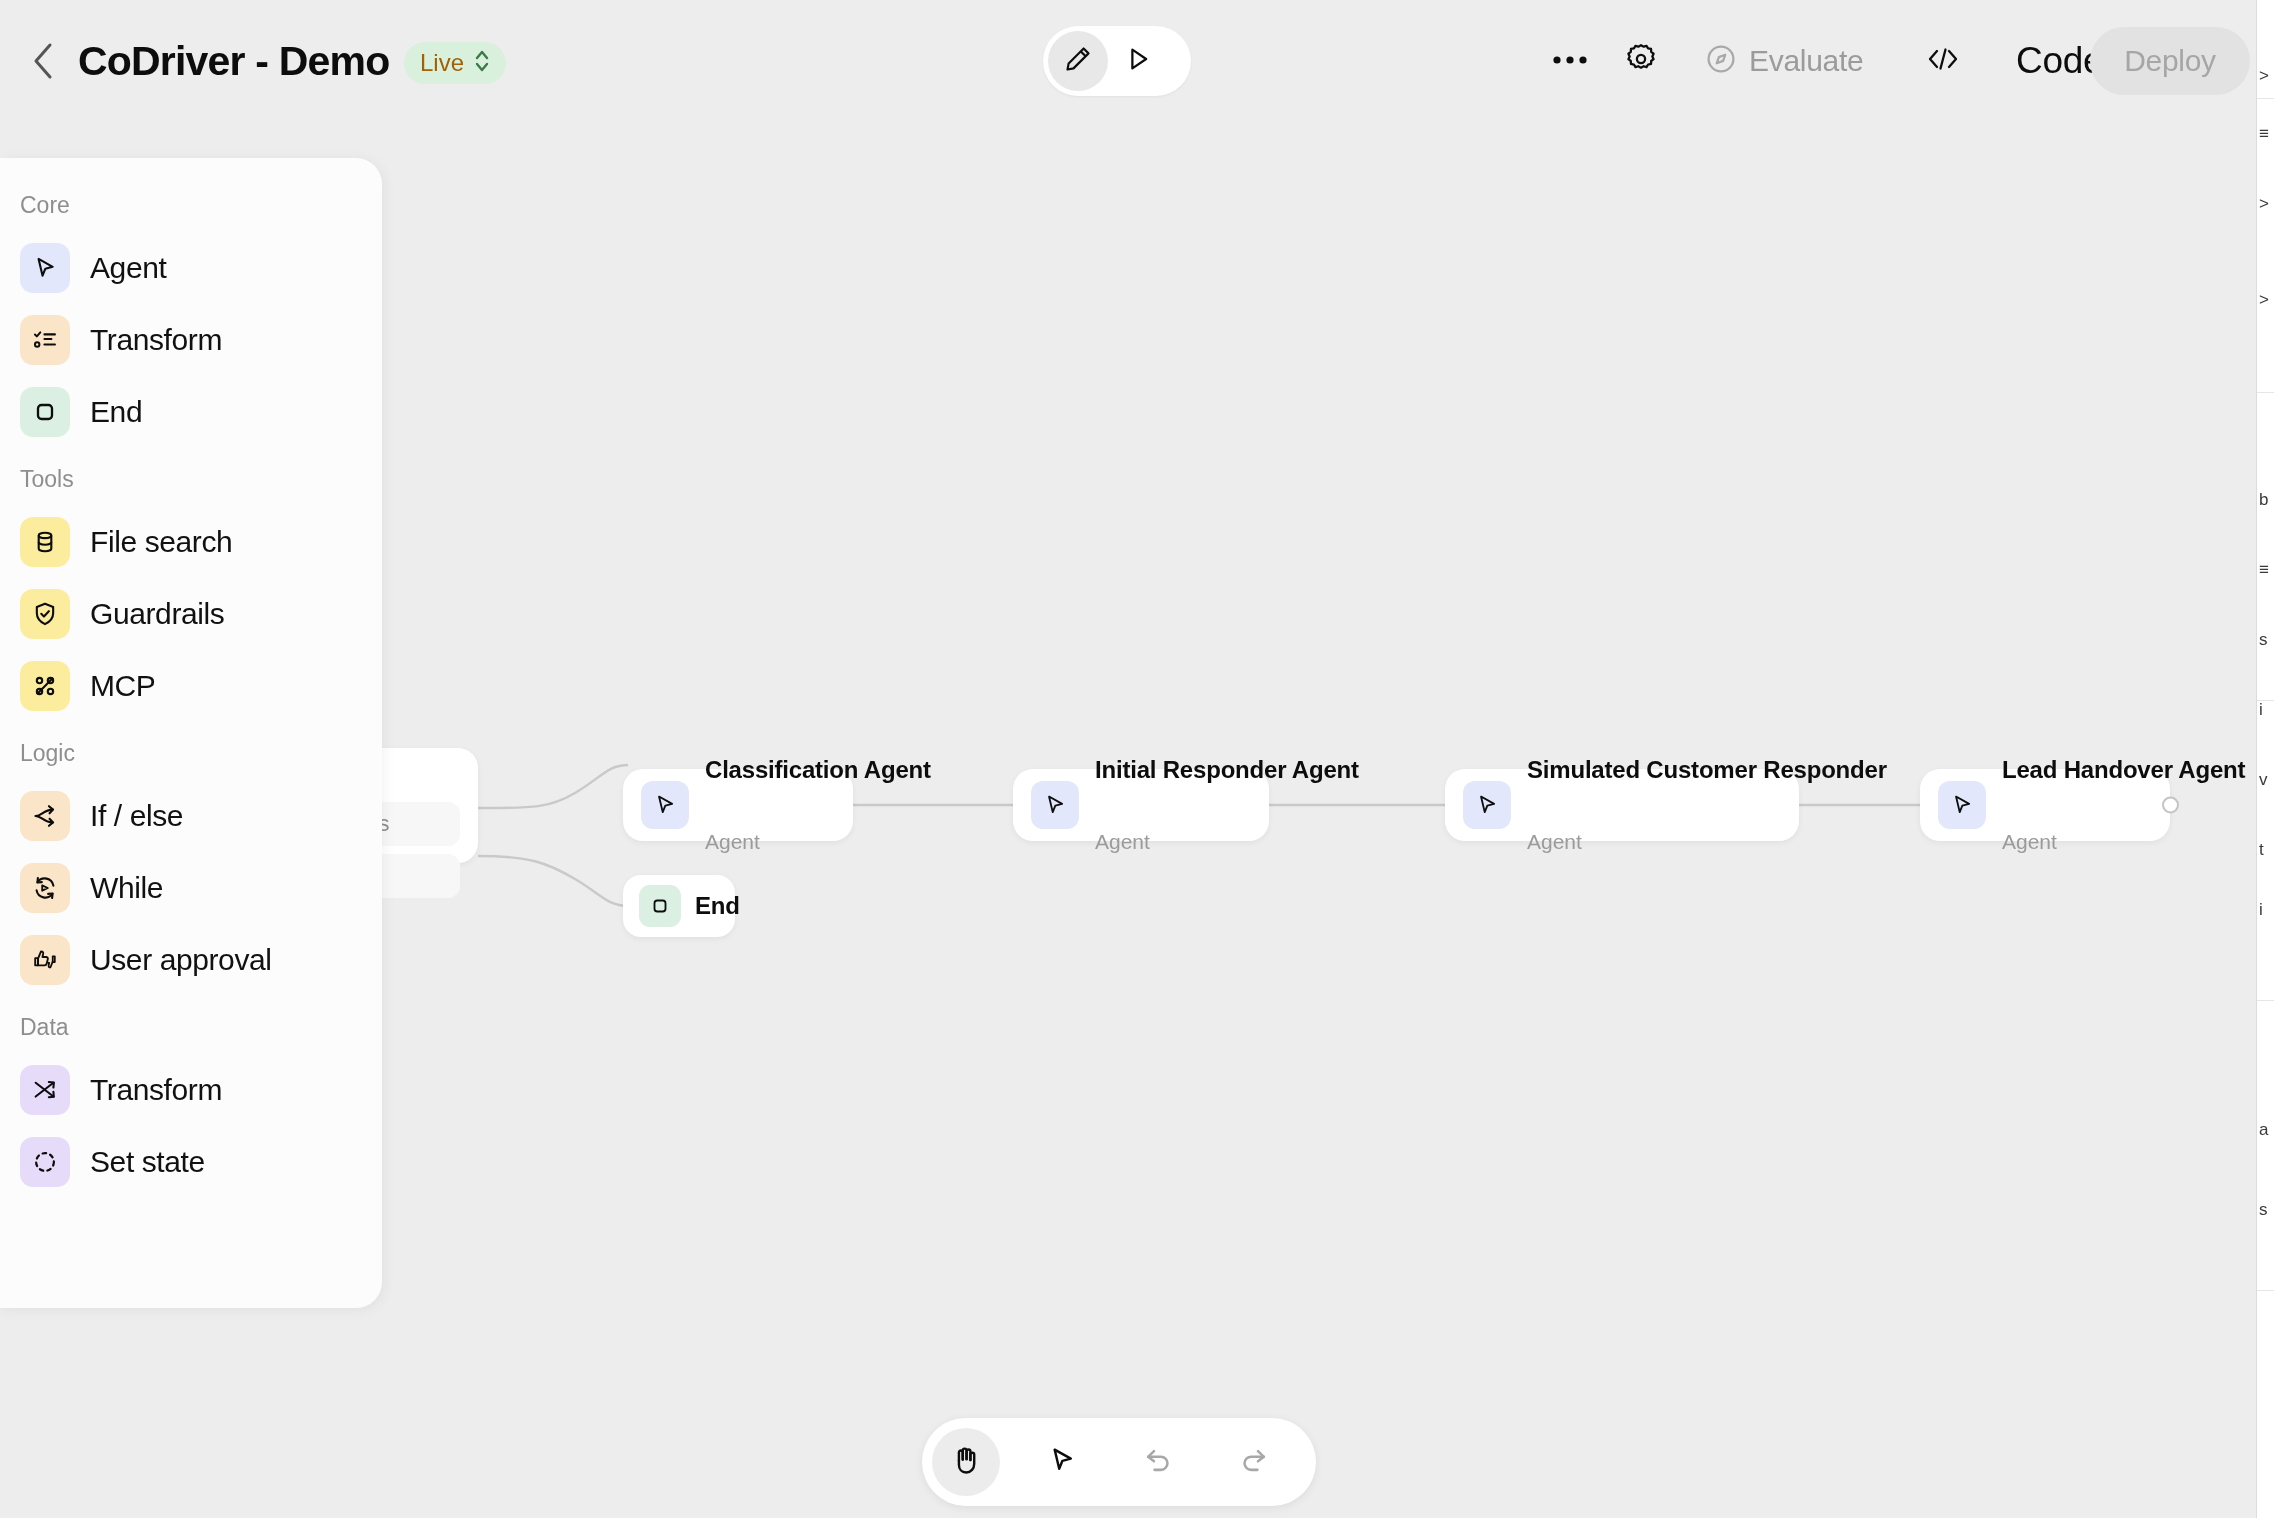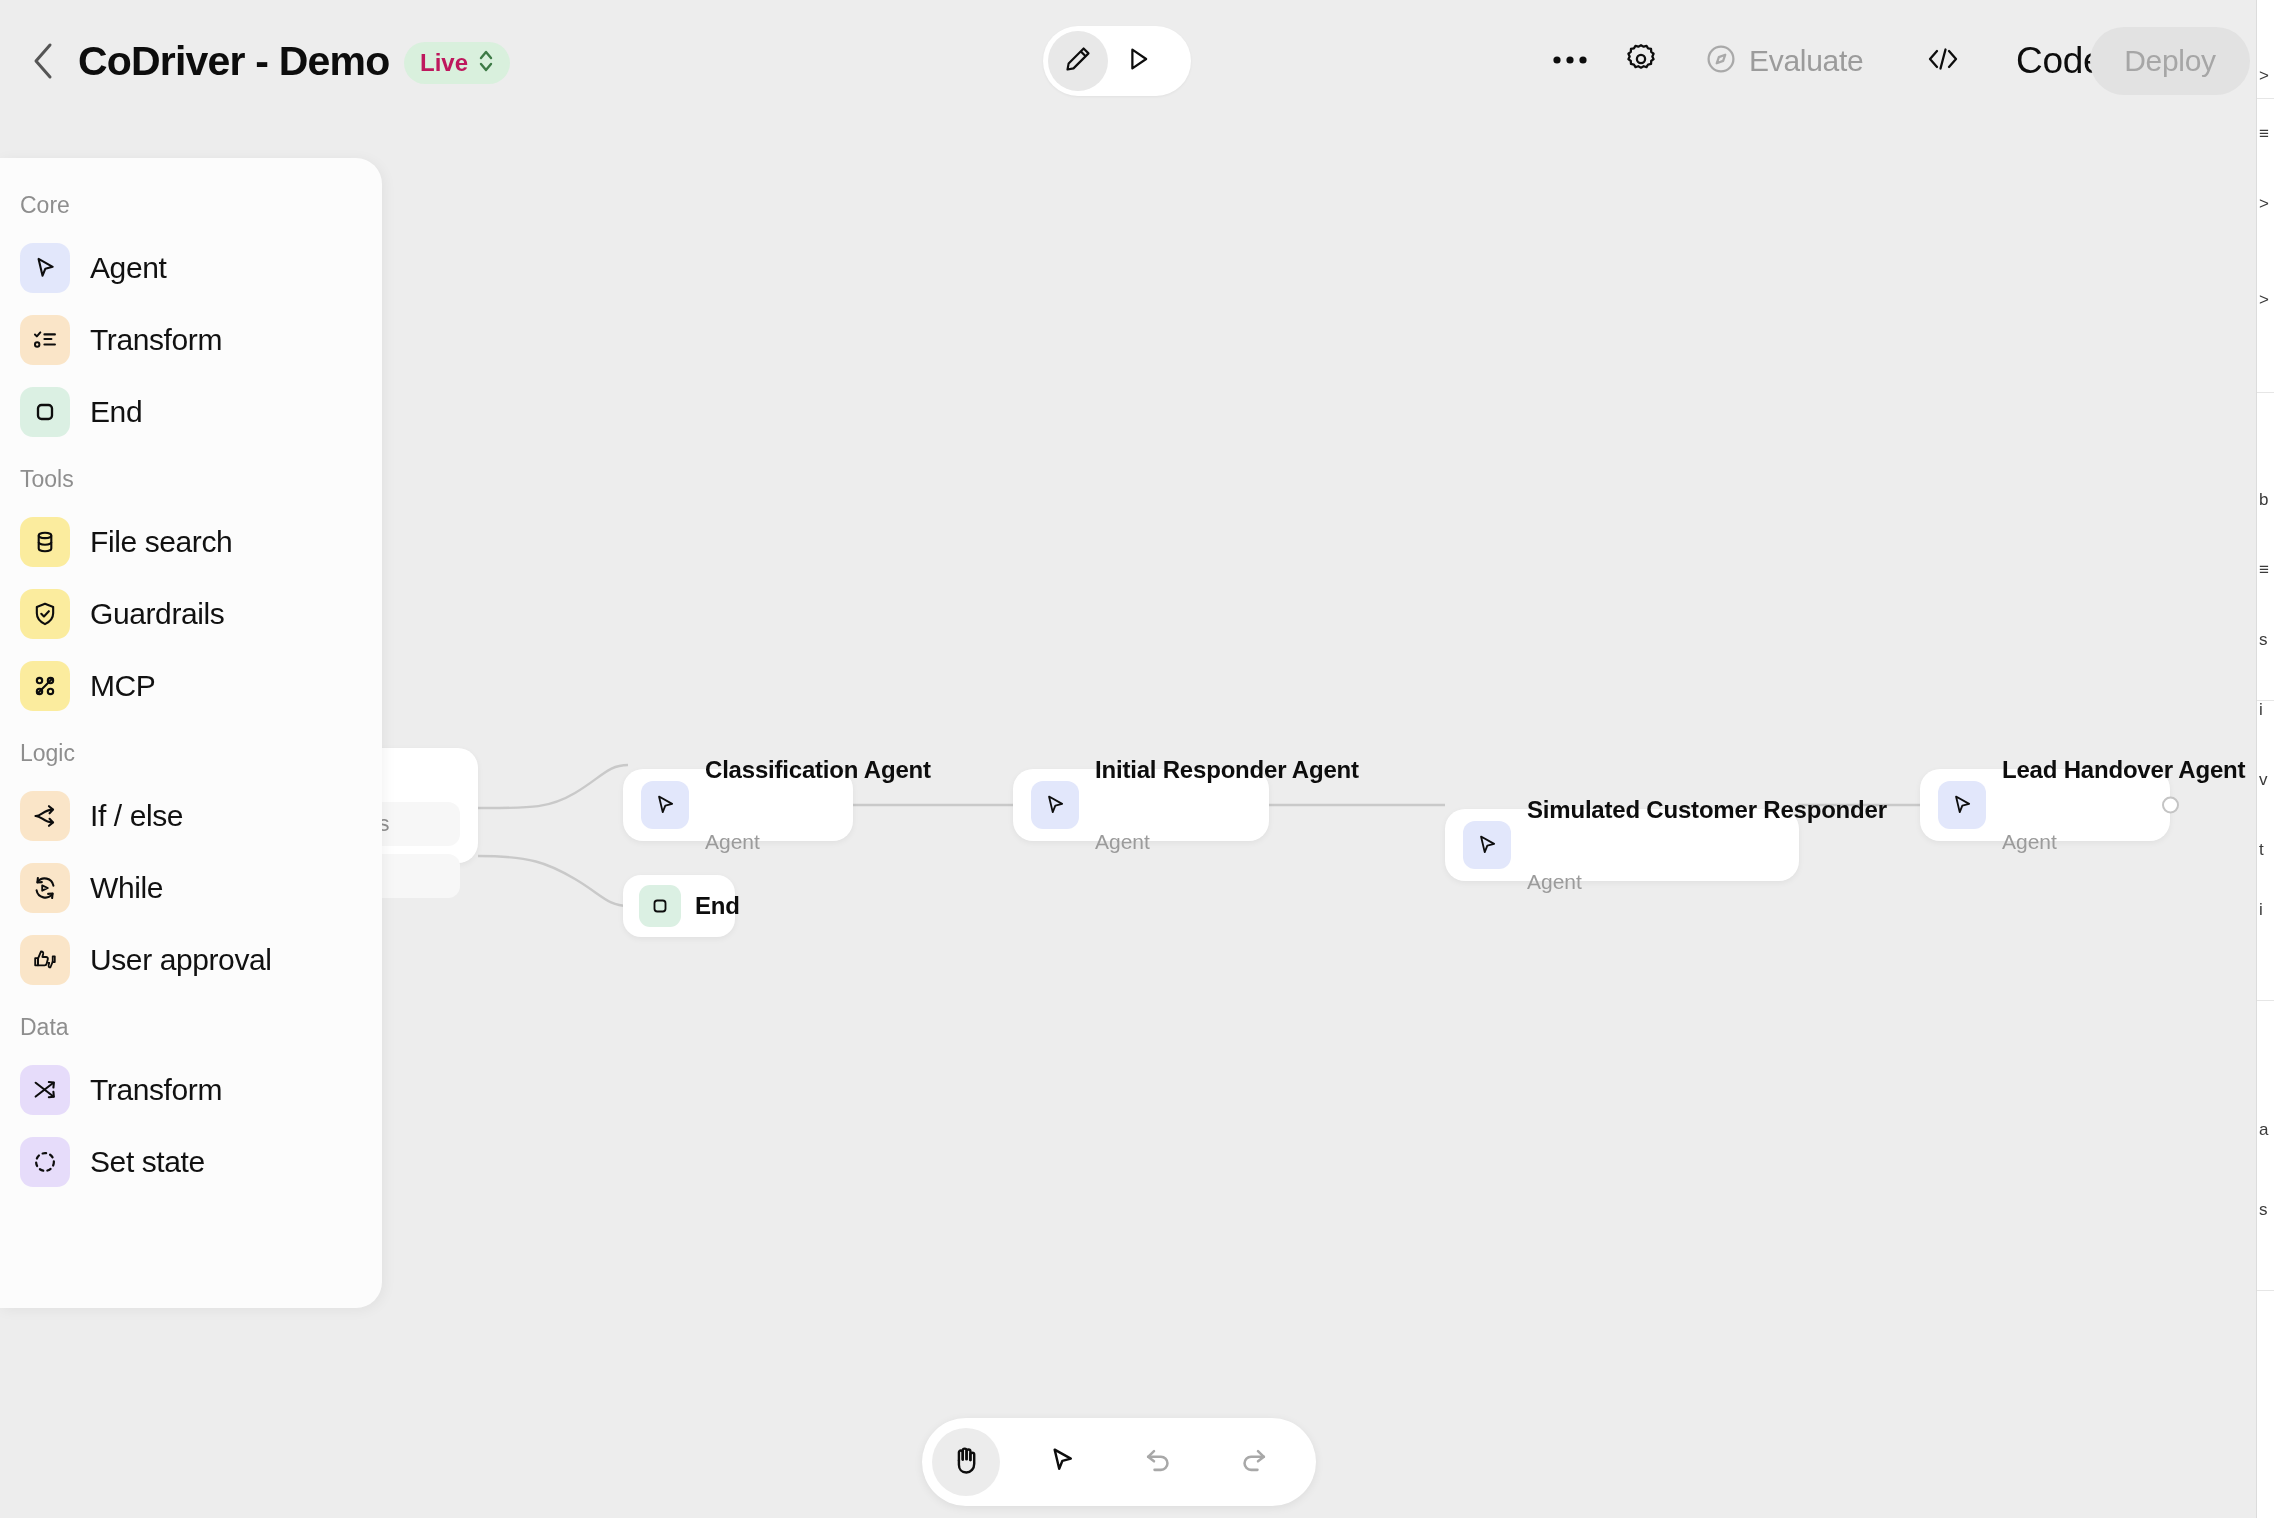--- a/index.html
+++ b/index.html
@@ -28,21 +28,21 @@
     font-size: 41px; font-weight: 700; color: #0d0d0d;
     letter-spacing: -0.8px; white-space: nowrap; line-height: 54px;
   }
   #live-badge {
     position: absolute; left: 404px; top: 42px;
     height: 42px; padding: 0 14px 0 16px;
     background: #d9f0dd; border-radius: 21px;
     display: flex; align-items: center; gap: 8px; cursor: pointer;
   }
   #live-badge .lbl {
-    font-size: 24px; font-weight: 700; color: #be185d; line-height: 42px;
+    font-size: 24px; font-weight: 400; color: #a16207; line-height: 42px;
   }
 
   
   #mode-toggle {
     position: absolute; left: 1043px; top: 26px;
     width: 148px; height: 70px;
     background: #ffffff; border-radius: 35px;
     display: flex; align-items: center; padding: 0 5px;
     box-shadow: 0 1px 3px rgba(0,0,0,0.05);
   }
@@ -318,21 +318,21 @@
         <svg width="26" height="26" viewBox="0 0 24 24" fill="none">
           <path d="M6.5 4.2 L18.6 11.0 L12.3 12.6 L9.9 18.6 Z" stroke="#0d0d0d" stroke-width="1.7" stroke-linejoin="round"></path>
         </svg>
       </div>
       <div class="node-txt">
         <div class="node-title">Initial Responder Agent</div>
         <div class="node-sub">Agent</div>
       </div>
     </div>
 
-    <div class="node" style="left:1445px; top:646px; width:354px; height:72px; gap:16px; padding:0 18px;margin-top:40px;">
+    <div class="node" style="left:1445px; top:646px; width:354px; height:72px; gap:16px; padding:0 18px;">
       <div class="node-icon" style="background:#e2e7fb;">
         <svg width="26" height="26" viewBox="0 0 24 24" fill="none">
           <path d="M6.5 4.2 L18.6 11.0 L12.3 12.6 L9.9 18.6 Z" stroke="#0d0d0d" stroke-width="1.7" stroke-linejoin="round"></path>
         </svg>
       </div>
       <div class="node-txt">
         <div class="node-title">Simulated Customer Responder</div>
         <div class="node-sub">Agent</div>
       </div>
     </div>

